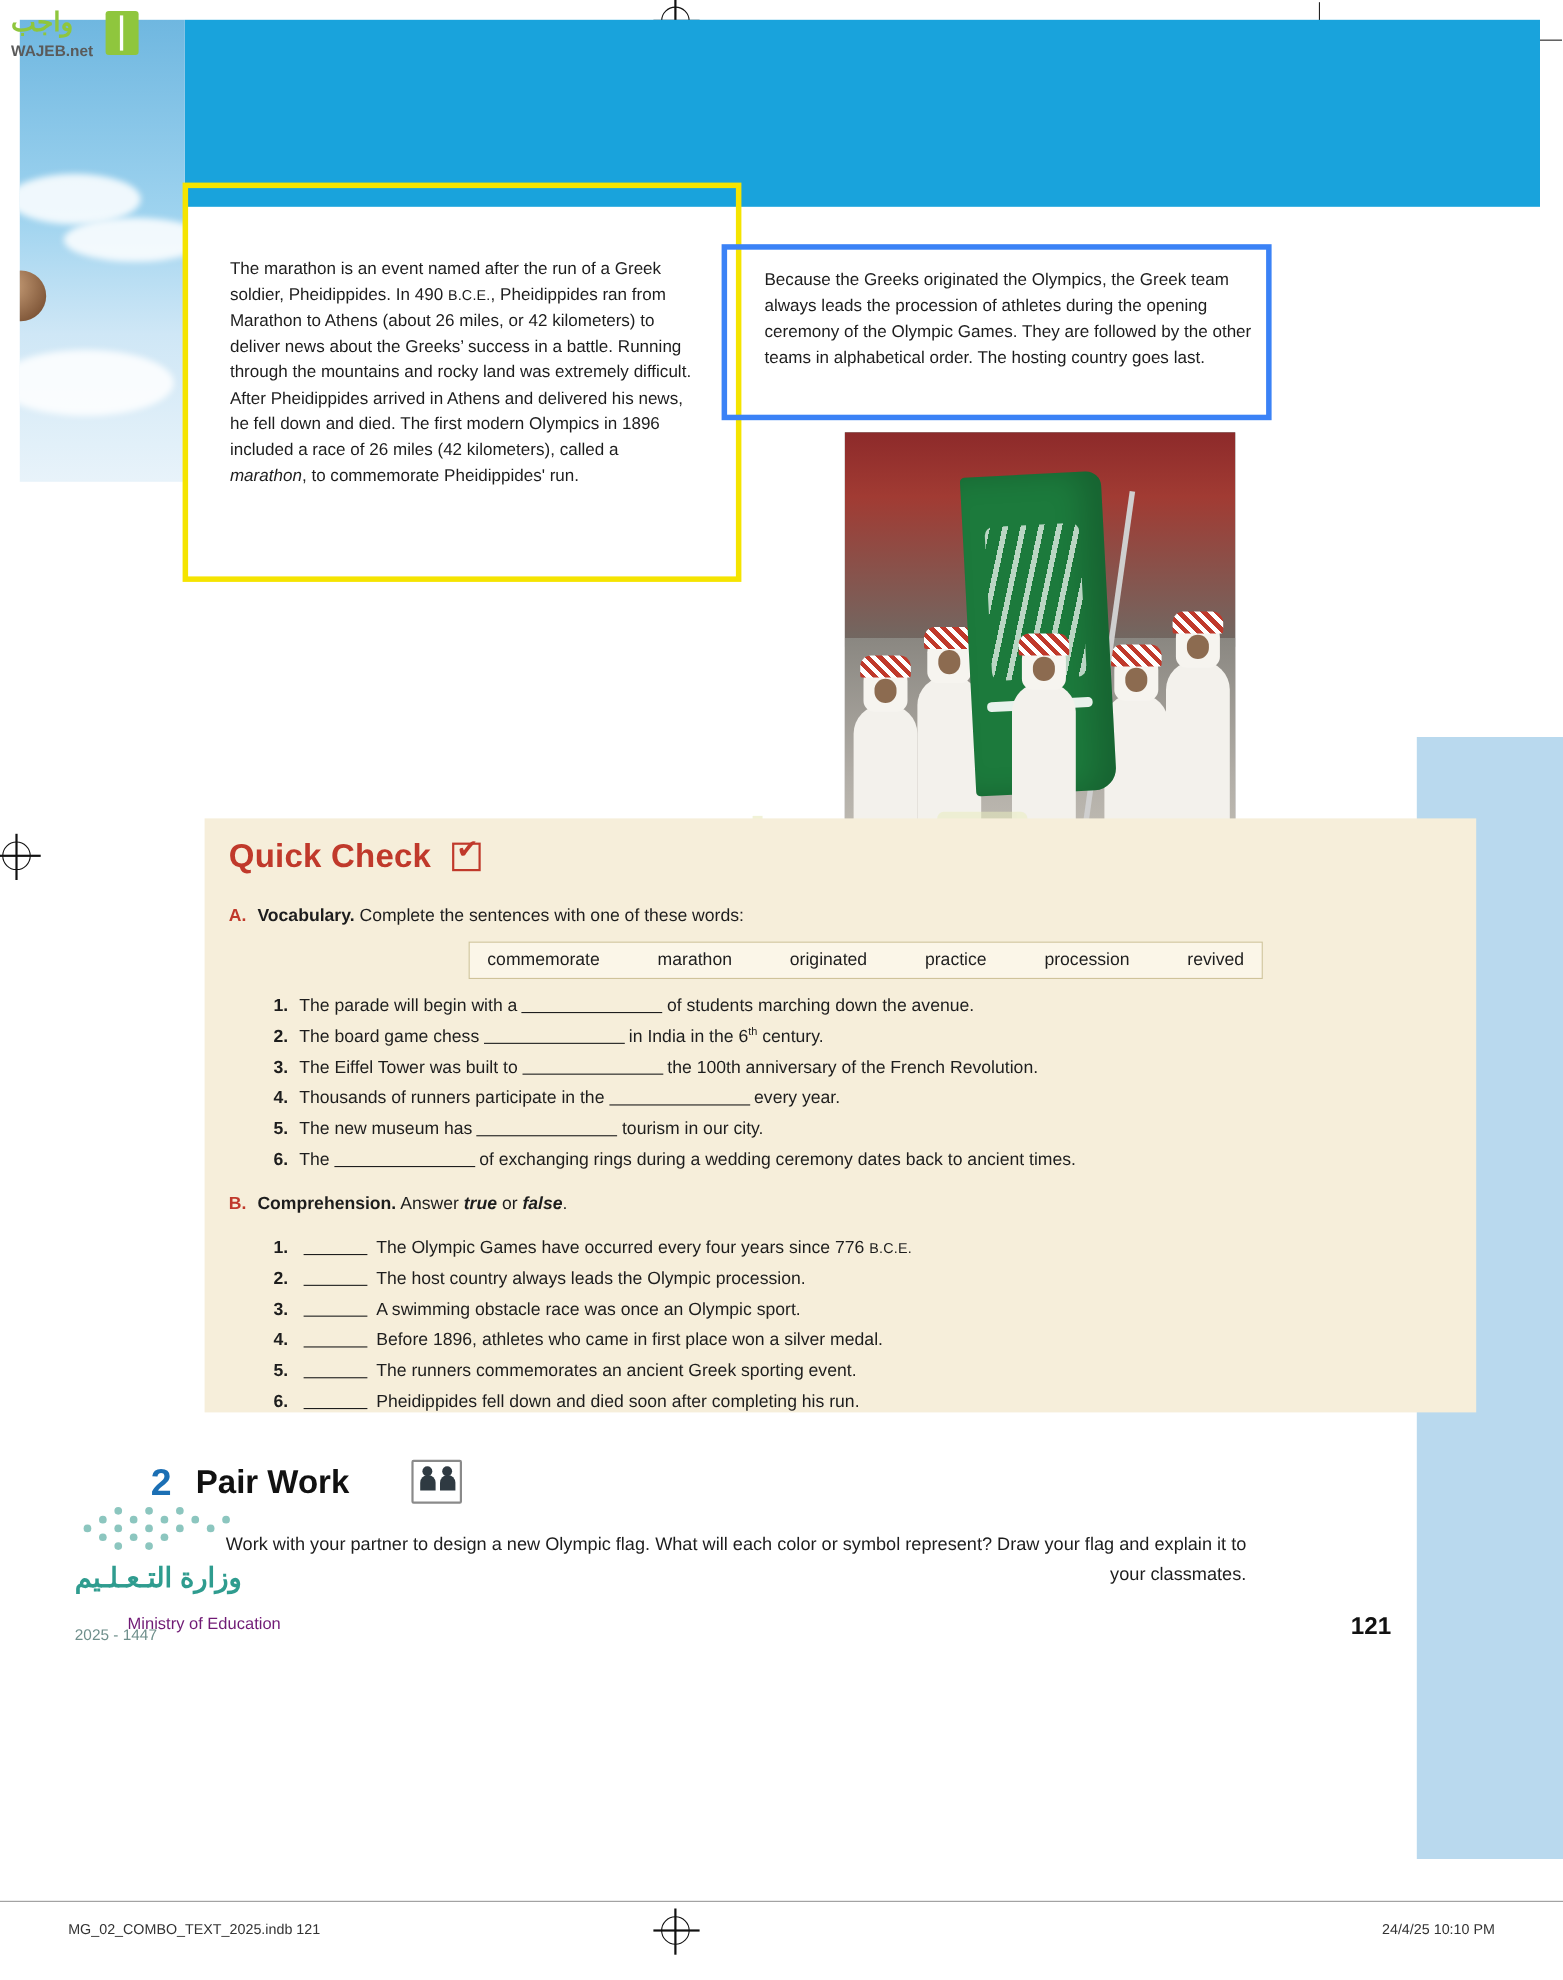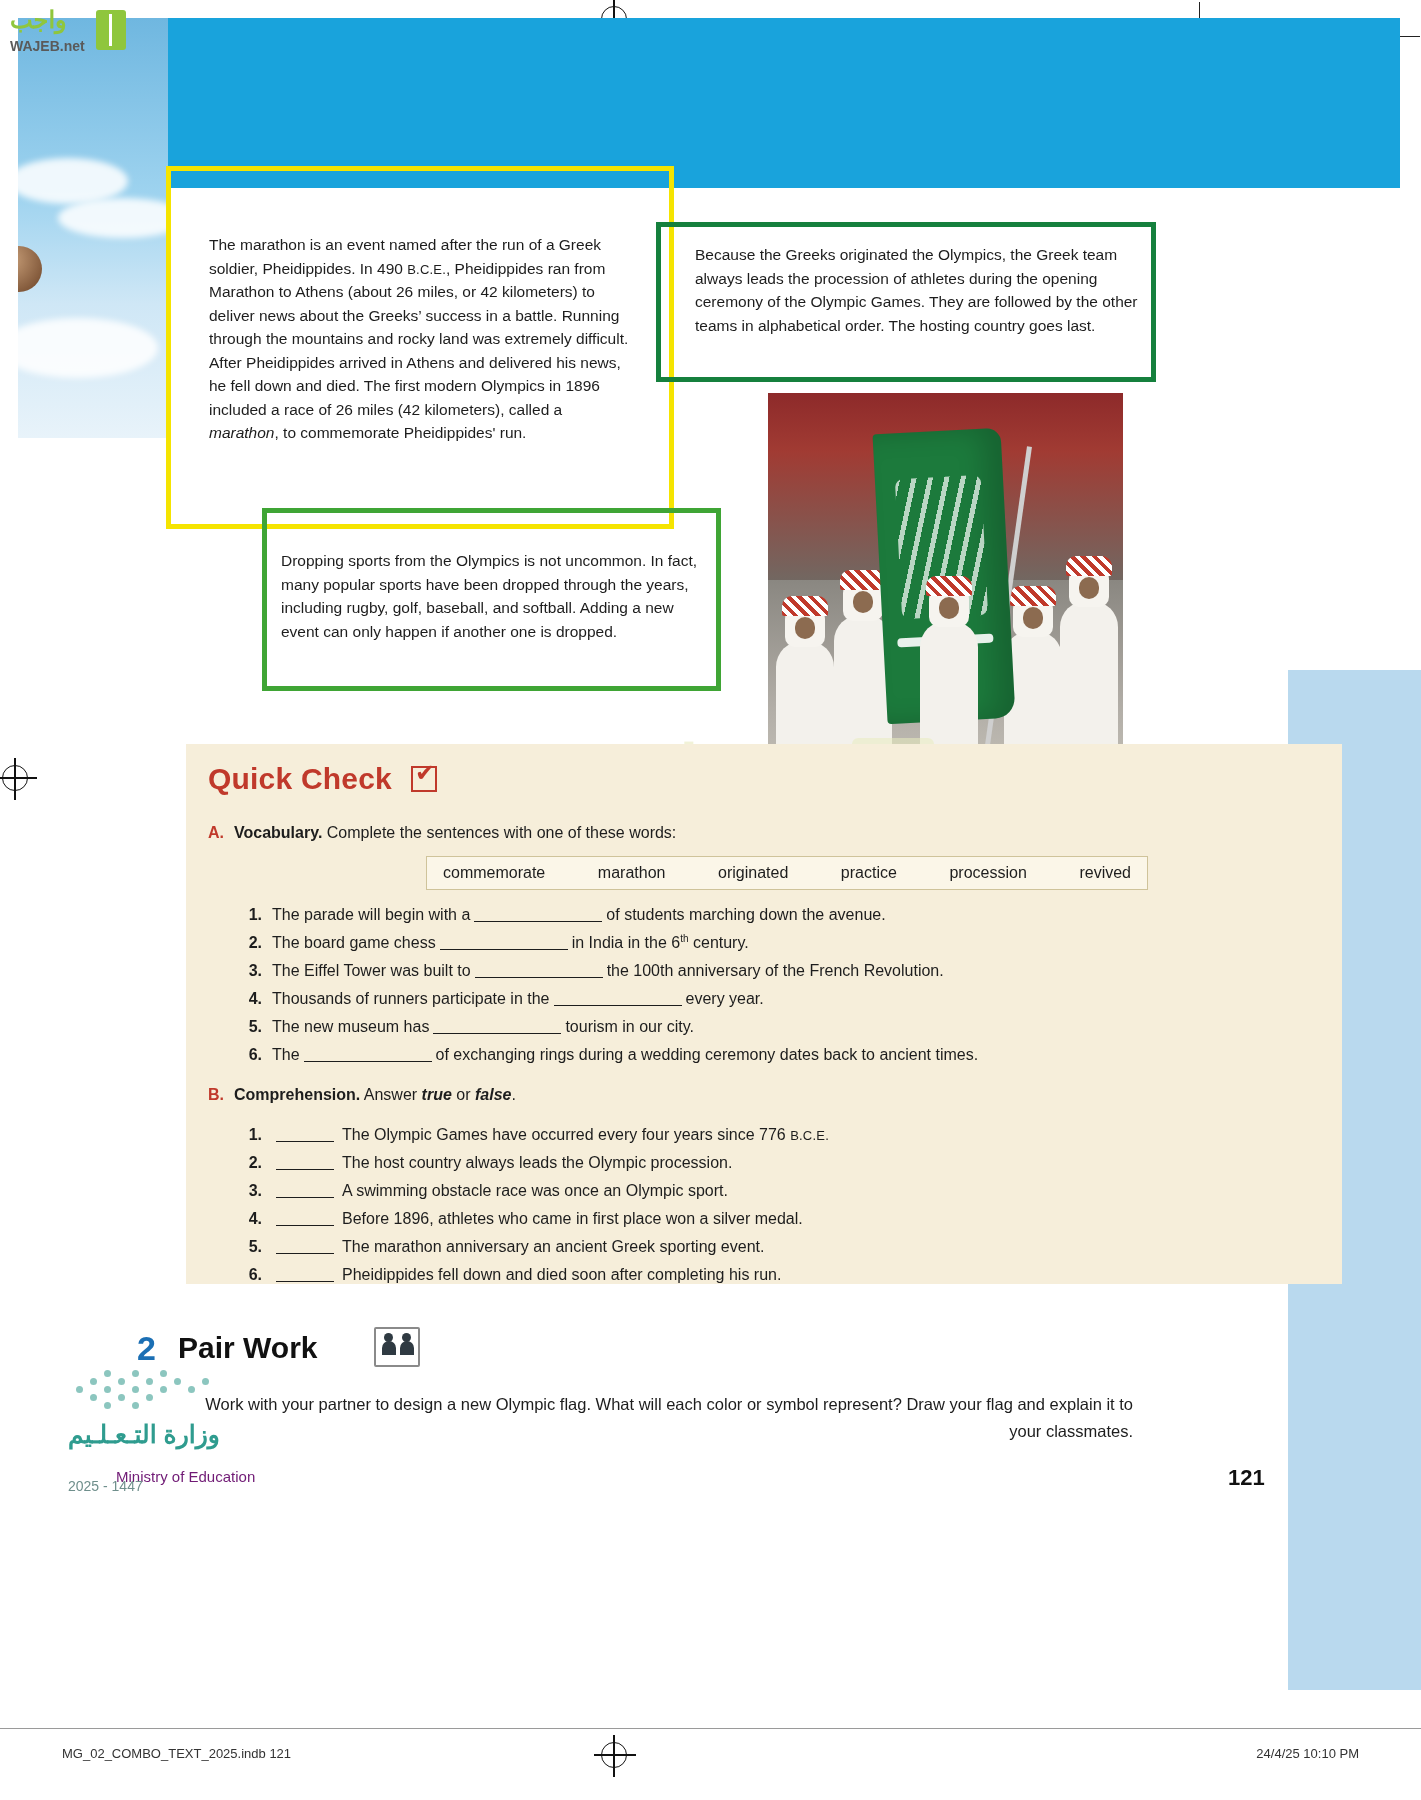--- a/index.html
+++ b/index.html
@@ -174,21 +174,21 @@
     border: 5px solid #f5e400;
   }
   .box-yellow .txt {
     left: 38px; top: 62px;
     width: 420px;
   }
 
   .box-red {
     left: 656px; top: 222px;
     width: 500px; height: 160px;
-    border: 5px solid #15803d;
+    border: 5px solid #3b82f6;
   }
   .box-red .txt {
     left: 34px; top: 16px;
     width: 450px;
   }
 
   .box-green {
     left: 262px; top: 508px;
     width: 459px; height: 183px;
     border: 5px solid #3fa535;
@@ -531,23 +531,20 @@
   <div class="callout box-yellow">
     <div class="txt">
       <span>The marathon is an event named after the run of a Greek soldier, Pheidippides. In 490 </span><span class="smallcaps">B.C.E.</span><span>, Pheidippides ran from Marathon to Athens (about 26 miles, or 42 kilometers) to deliver news about the Greeks’ success in a battle. Running through the mountains and rocky land was extremely difficult. After Pheidippides arrived in Athens and delivered his news, he fell down and died. The first modern Olympics in 1896 included a race of 26 miles (42 kilometers), called a </span><em>marathon</em><span>, to commemorate Pheidippides' run.</span>
     </div>
   </div>
 
   <div class="callout box-red">
     <div class="txt">Because the Greeks originated the Olympics, the Greek team always leads the procession of athletes during the opening ceremony of the Olympic Games. They are followed by the other teams in alphabetical order. The hosting country goes last.</div>
   </div>
 
-  <div class="callout box-green">
-    <div class="txt">Dropping sports from the Olympics is not uncommon. In fact, many popular sports have been dropped through the years, including rugby, golf, baseball, and softball. Adding a new event can only happen if another one is dropped.</div>
-  </div>
 
   <div class="athletes-photo">
     <div class="ap-bg-top"></div>
     <div class="ap-bg-bot"></div>
     <div class="person" style="left:8px; height:150px;">
         <span class="head">
           <span class="band"></span>
           <span class="face"></span>
         </span>
         <span class="shoes"></span>
@@ -657,21 +654,21 @@
       <div class="row">
         <span class="num">3.</span>
         <span class="txt2"><span class="blank short"></span><span>A swimming obstacle race was once an Olympic sport.</span></span>
       </div>
       <div class="row">
         <span class="num">4.</span>
         <span class="txt2"><span class="blank short"></span><span>Before 1896, athletes who came in first place won a silver medal.</span></span>
       </div>
       <div class="row">
         <span class="num">5.</span>
-        <span class="txt2"><span class="blank short"></span><span>The marathon anniversary an ancient Greek sporting event.</span></span>
+        <span class="txt2"><span class="blank short"></span><span>The runners commemorates an ancient Greek sporting event.</span></span>
       </div>
       <div class="row">
         <span class="num">6.</span>
         <span class="txt2"><span class="blank short"></span><span>Pheidippides fell down and died soon after completing his run.</span></span>
       </div>
     </div>
   </div>
 
   <div class="pair-num">2</div>
   <div class="pair-title">Pair Work</div>

